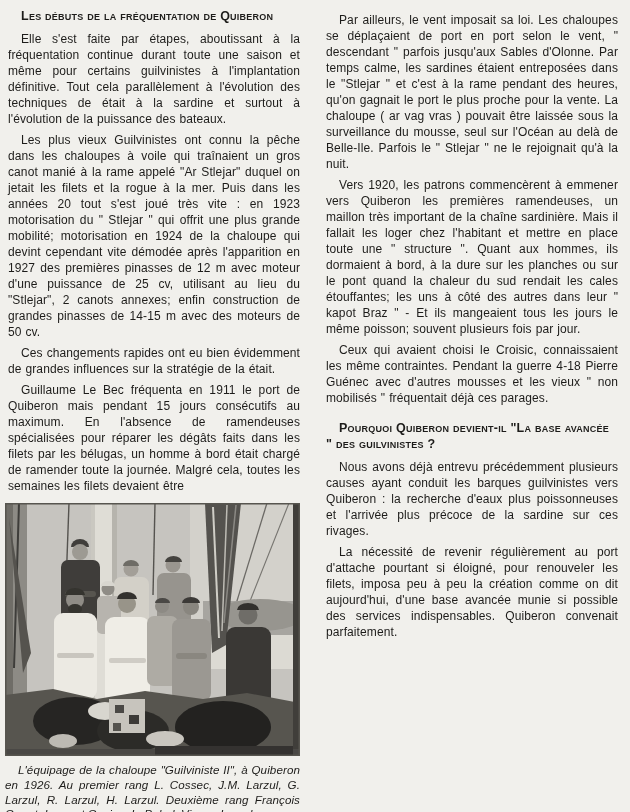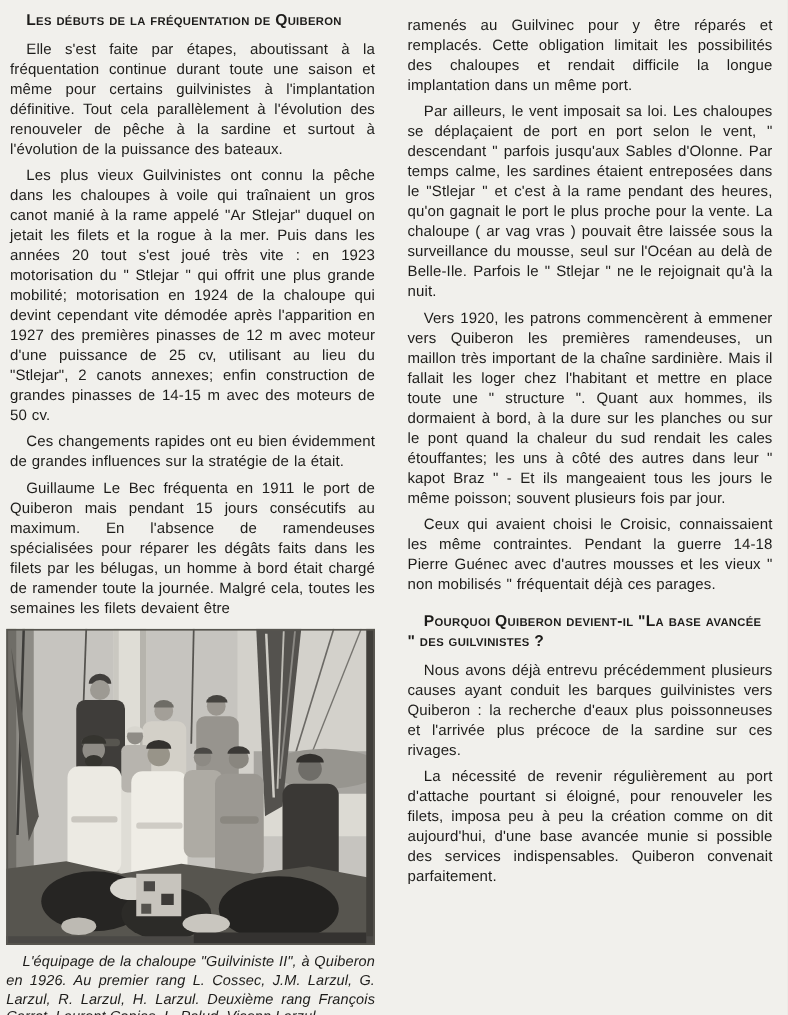--- a/index.html
+++ b/index.html
@@ -55,21 +55,21 @@
     letter-spacing: 0.1px;
   }
 </style>
 </head>
 <body>
 
 <div class="page">
 
   <div class="col">
     <h2 class="heading">Les débuts de la fréquentation de Quiberon</h2>
-    <p class="para">Elle s'est faite par étapes, aboutissant à la fréquentation continue durant toute une saison et même pour certains guilvinistes à l'implantation définitive. Tout cela parallèlement à l'évolution des renouveler de pêche à la sardine et surtout à l'évolution de la puissance des bateaux.</p>
+    <p class="para">Elle s'est faite par étapes, aboutissant à la fréquentation continue durant toute une saison et même pour certains guilvinistes à l'implantation définitive. Tout cela parallèlement à l'évolution des techniques de était à la sardine et surtout à l'évolution de la puissance des bateaux.</p>
     <p class="para">Les plus vieux Guilvinistes ont connu la pêche dans les chaloupes à voile qui traînaient un gros canot manié à la rame appelé "Ar Stlejar" duquel on jetait les filets et la rogue à la mer. Puis dans les années 20 tout s'est joué très vite : en 1923 motorisation du " Stlejar "  qui offrit une plus grande mobilité; motorisation en 1924 de la chaloupe  qui devint cependant vite démodée après l'apparition en 1927 des premières pinasses de 12 m avec moteur d'une puissance de 25 cv, utilisant au lieu du "Stlejar", 2 canots annexes; enfin construction de grandes pinasses de 14-15 m avec des moteurs de 50 cv.</p>
     <p class="para">Ces changements rapides ont eu bien évidemment de grandes influences sur la stratégie de la était.</p>
     <p class="para">Guillaume Le Bec fréquenta en 1911 le port de Quiberon mais pendant 15 jours consécutifs au maximum. En l'absence de ramendeuses spécialisées pour réparer les dégâts faits dans les filets par les bélugas, un homme à bord était chargé de ramender toute la journée. Malgré cela, toutes les semaines les filets devaient être</p>
 
     <figure class="photo-figure">
       <svg viewBox="0 0 295 253" width="295" height="253" preserveAspectRatio="none" role="img">
 
         <rect x="0" y="0" width="295" height="253" fill="#c6c4bf"></rect>
         <rect x="185" y="0" width="110" height="125" fill="#d3d1cb"></rect>
 
@@ -152,23 +152,22 @@
         <rect x="288" y="0" width="7" height="253" fill="#403e3a"></rect>
         <rect x="0" y="246" width="295" height="7" fill="#4a4845"></rect>
         <rect x="150" y="243" width="138" height="10" fill="#343230"></rect>
         <rect x="0.75" y="0.75" width="293.5" height="251.5" fill="none" stroke="#57554f" stroke-width="1.5"></rect>
       </svg>
       <figcaption class="caption">L'équipage de la chaloupe "Guilviniste II", à Quiberon en 1926. Au premier rang L. Cossec, J.M. Larzul, G. Larzul, R. Larzul, H. Larzul. Deuxième rang François Carrot, Laurent Copias, L. Palud, Vicenn Larzul.</figcaption>
     </figure>
   </div>
 
   <div class="col">
-    <p class="para no-indent">ramenés au Guilvinec pour y être réparés et remplacés. Cette obligation limitait les possibilités des chaloupes et rendait difficile la longue implantation dans un même port.</p>
     <p class="para">Par ailleurs, le vent imposait sa loi. Les chaloupes se déplaçaient de port en port selon le vent, " descendant " parfois jusqu'aux Sables d'Olonne. Par temps calme, les sardines étaient entreposées dans le "Stlejar " et c'est à la rame pendant des heures, qu'on gagnait le port le plus proche pour la vente. La chaloupe ( ar vag vras ) pouvait être laissée sous la surveillance du mousse, seul sur l'Océan au delà de Belle-Ile. Parfois le " Stlejar "  ne le rejoignait qu'à la nuit.</p>
     <p class="para">Vers 1920, les patrons commencèrent à emmener vers Quiberon les premières ramendeuses, un maillon très important de la chaîne sardinière. Mais il fallait les loger chez l'habitant et mettre en place toute une " structure ". Quant aux hommes, ils dormaient à bord, à la dure sur les planches ou sur le pont quand la chaleur du sud rendait les cales étouffantes; les uns à côté des autres dans leur " kapot Braz " - Et ils mangeaient tous les jours le même poisson; souvent plusieurs fois par jour.</p>
-    <p class="para">Ceux qui avaient choisi le Croisic, connaissaient les même contraintes. Pendant la guerre 14-18 Pierre Guénec avec d'autres mousses et les vieux " non mobilisés " fréquentait déjà ces parages.</p>
+    <p class="para">Ceux qui avaient choisi le Croisic, connaissaient les même contraintes. Pendant la guerre 4-18 Pierre Guénec avec d'autres mousses et les vieux " non mobilisés " fréquentait déjà ces parages.</p>
 
     <h2 class="heading" style="padding-top:14px;">Pourquoi Quiberon devient-il "La base avancée " des guilvinistes ?</h2>
     <p class="para">Nous avons déjà entrevu précédemment plusieurs causes ayant conduit les barques guilvinistes vers Quiberon : la recherche d'eaux plus poissonneuses et l'arrivée plus précoce de la sardine sur ces rivages.</p>
     <p class="para">La nécessité de revenir régulièrement au port d'attache pourtant si éloigné, pour renouveler les filets, imposa peu à peu la création comme on dit aujourd'hui, d'une base avancée munie si possible des services indispensables. Quiberon convenait parfaitement.</p>
   </div>
 
 </div>
 
 </body></html>

